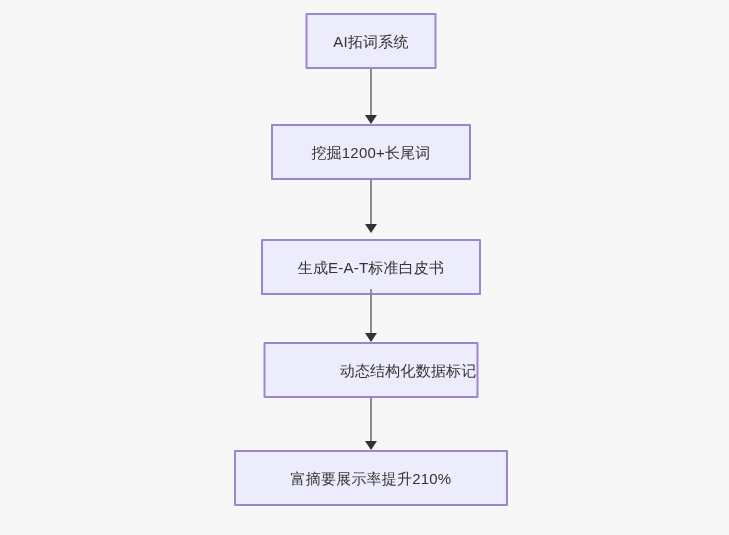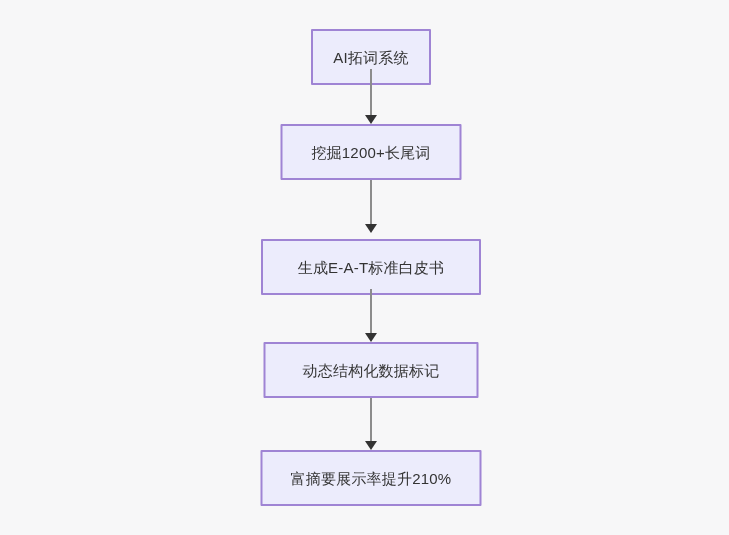--- a/index.html
+++ b/index.html
@@ -37,25 +37,25 @@
   .node-label {
     font-size: 15px;
     line-height: 1;
     color: #333333;
     letter-spacing: 0.2px;
     white-space: nowrap;
     font-family: "Liberation Sans", "DejaVu Sans", sans-serif;
   }
 
   
-  .node-1 { top: 29px;  width: 120px; }
-  .node-2 { top: 124px; width: 181px; }
+  .node-1 { top: 13px;  width: 131px; }
+  .node-2 { top: 124px; width: 200px; }
   .node-3 { top: 233px; width: 220px; margin-top: 6px; }
-  .node-4 { top: 342px; width: 215px; }
-  .node-5 { top: 450px; width: 221px; }
+  .node-4 { top: 342px; width: 215px; justify-content: flex-end; }
+  .node-5 { top: 450px; width: 274px; }
 
   .edge {
     position: absolute;
     left: 371px;
     transform: translateX(-50%);
     width: 14px;
   }
   .edge-line {
     position: absolute;
     left: 50%;

